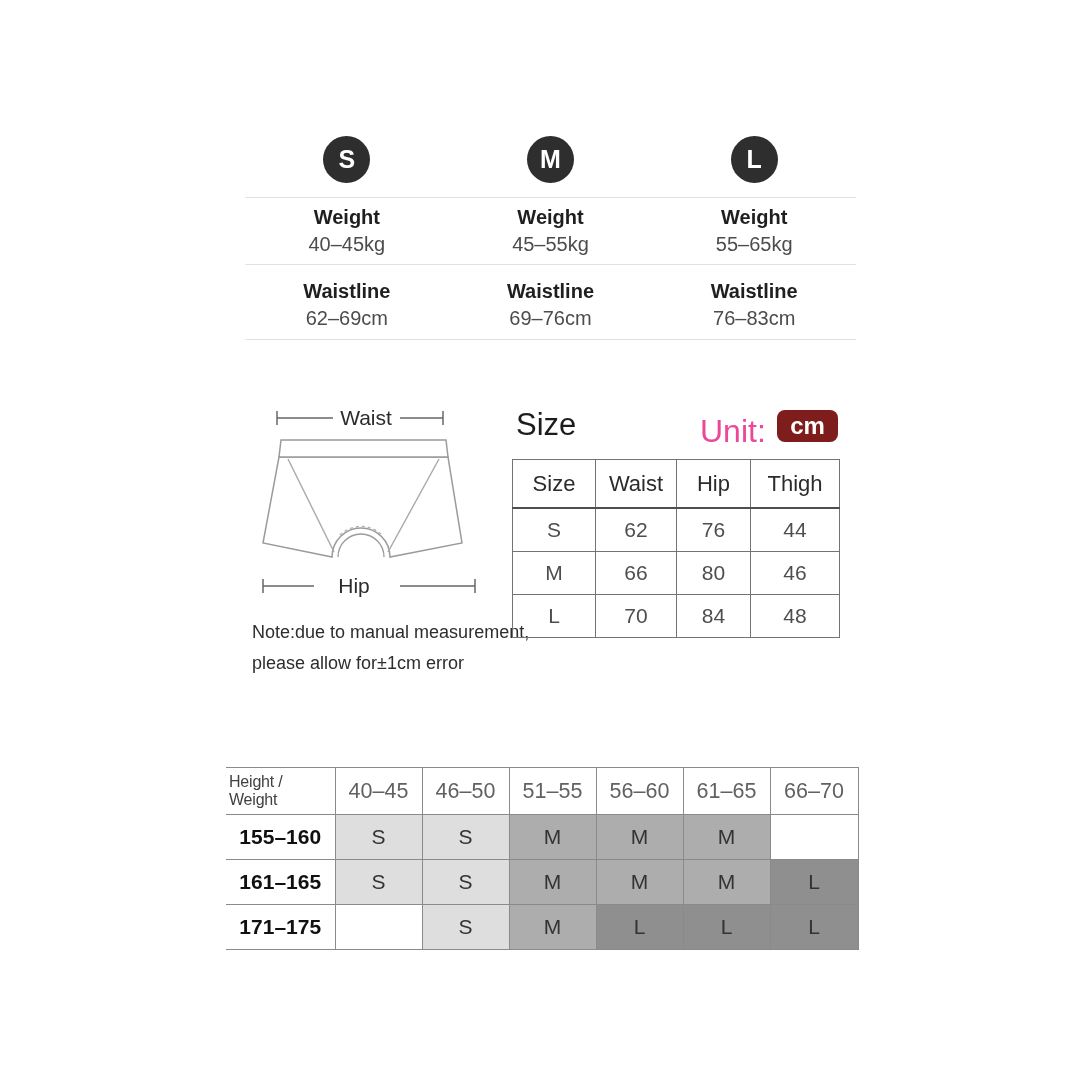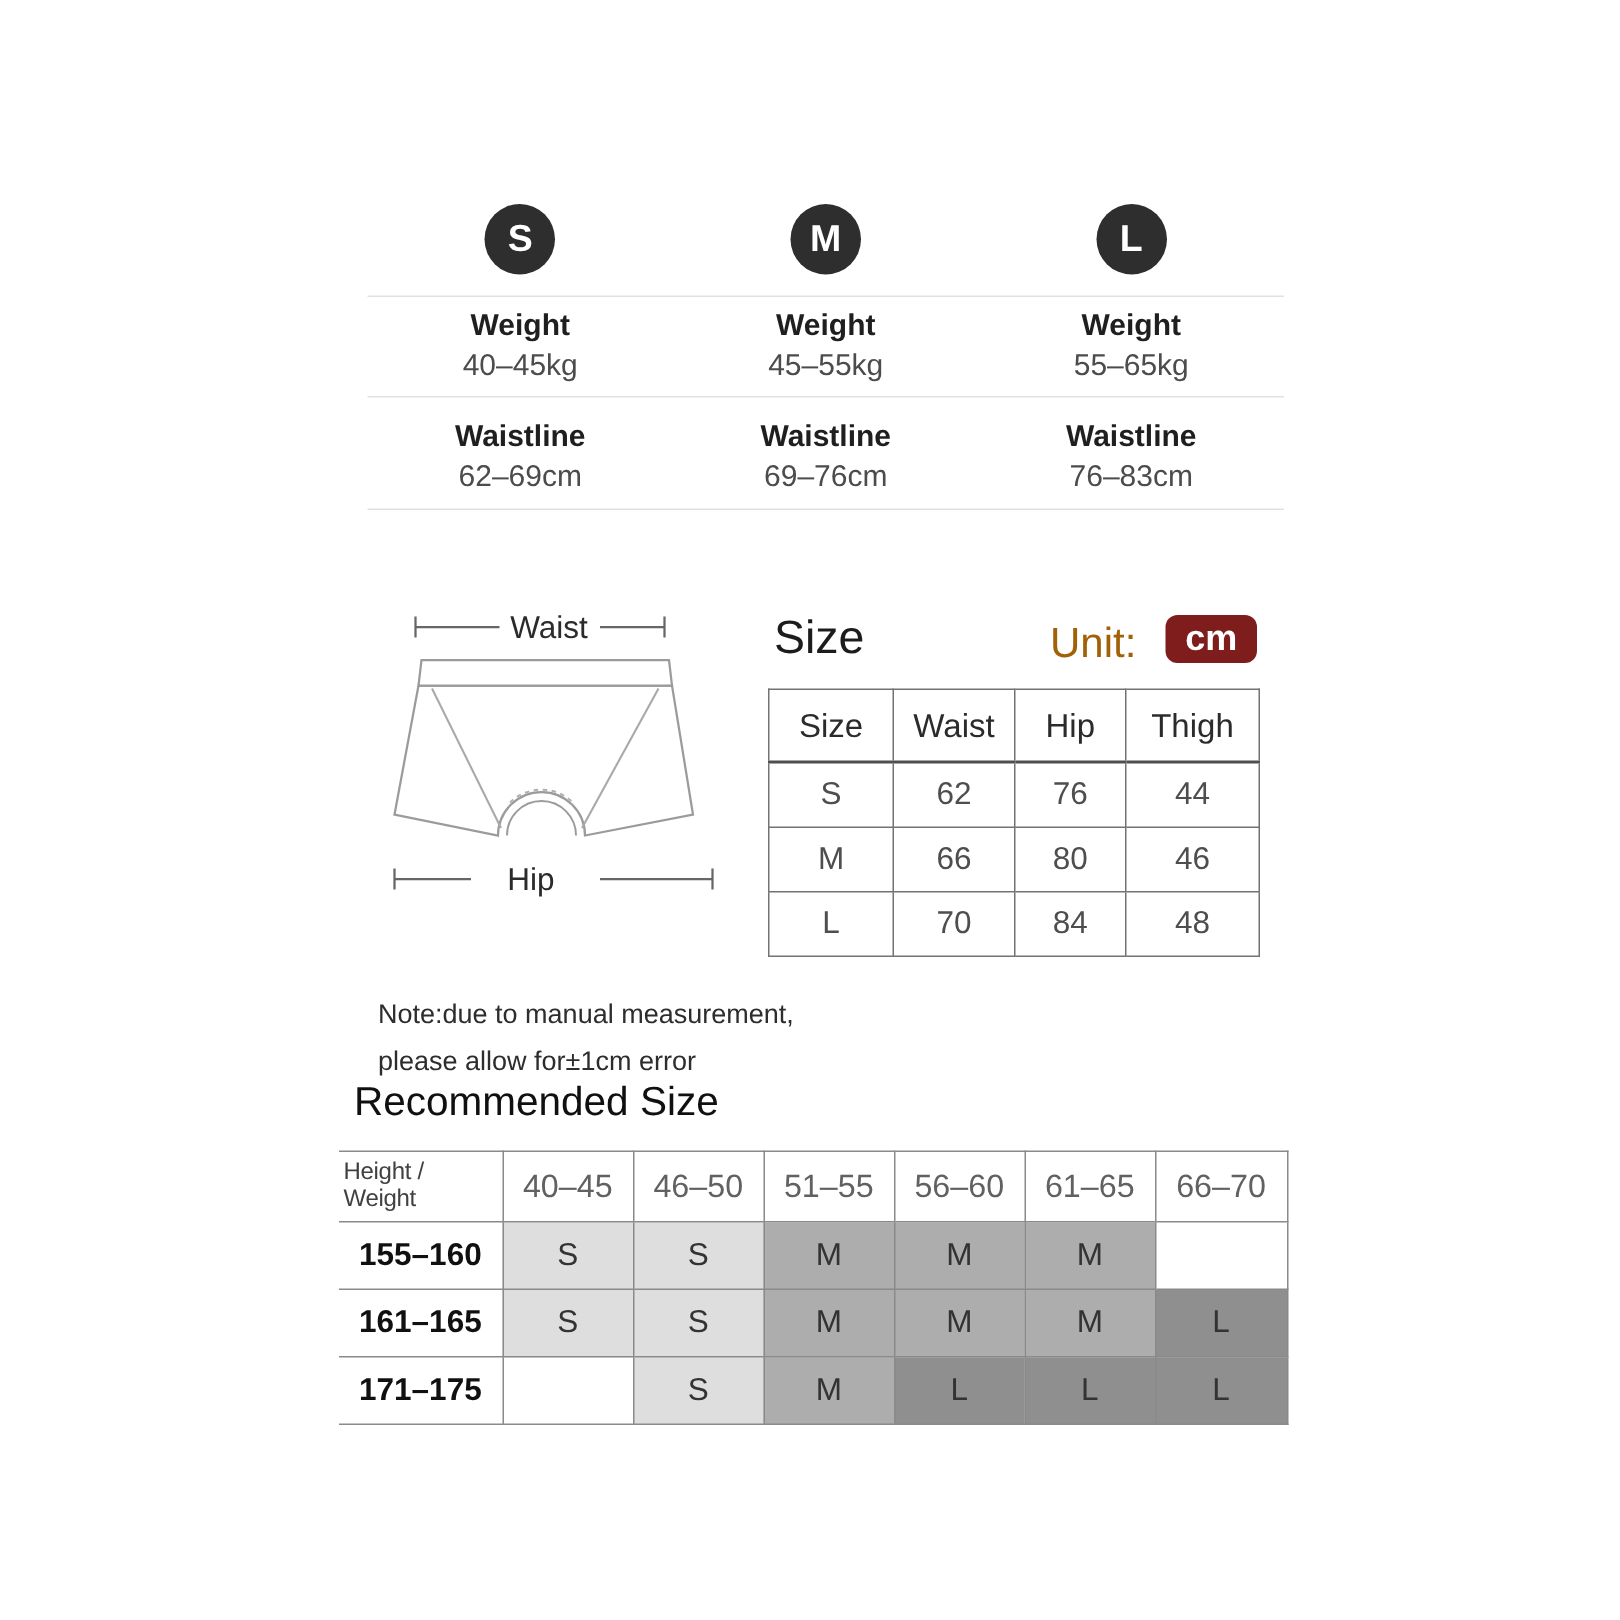--- a/index.html
+++ b/index.html
@@ -14,25 +14,25 @@
   .size-circle{width:47px;height:47px;margin-top:6px;border-radius:50%;background:#2e2e2e;color:#fff;
     font-size:25px;font-weight:bold;display:flex;align-items:center;justify-content:center;}
   .info-row{border-top:1px solid #e1e1e1;box-sizing:border-box;justify-content:center;}
   .weight-row{height:67px;padding-top:6px;}
   .waistline-row{height:76px;padding-top:13px;border-bottom:1px solid #e1e1e1;}
   .info-label{font-size:20px;line-height:27px;font-weight:bold;color:#1f1f1f;}
   .info-value{font-size:20px;line-height:27px;color:#4c4c4c;}
 
   
   .diagram-svg{position:absolute;left:248px;top:400px;}
-  .note{position:absolute;left:252px;top:617px;font-size:18px;line-height:31px;color:#2d2d2d;margin-top:44px;}
+  .note{position:absolute;left:252px;top:617px;font-size:18px;line-height:31px;color:#2d2d2d;}
 
   
   .size-title{position:absolute;left:516px;top:407px;font-size:31px;color:#1c1c1c;}
-  .unit-label{position:absolute;left:700px;top:413px;font-size:28px;color:#a16207;}
+  .unit-label{position:absolute;left:700px;top:413px;font-size:32px;color:#ec4899;}
   .unit-badge{position:absolute;left:777px;top:410px;width:61px;height:32px;border-radius:8px;background:#8d8d8d;
     color:#ffffff;font-size:24px;font-weight:bold;display:flex;align-items:center;justify-content:center;}
   table.size-table{position:absolute;left:512px;top:459px;width:327px;border-collapse:collapse;table-layout:fixed;}
   table.size-table th,table.size-table td{border:1px solid #737373;text-align:center;padding:0;}
   table.size-table th{height:47px;font-size:22px;font-weight:normal;color:#2b2b2b;border-bottom:2px solid #4f4f4f;}
   table.size-table td{height:42px;font-size:21px;color:#4e4e4e;}
 
   
   .rec-title{position:absolute;left:236px;top:719px;font-size:27px;color:#101010;}
   .rec-unit{position:absolute;left:558px;top:722px;width:288px;text-align:right;font-size:24px;color:#101010;}
@@ -161,21 +161,20 @@
       </tr>
       <tr>
         <td>L</td>
         <td>70</td>
         <td>84</td>
         <td>48</td>
       </tr>
     </tbody>
   </table>
 
-  <div class="rec-title">Recommended Size</div>
 
   <table class="rec-table">
     <colgroup>
       <col style="width:109px">
         <col style="width:87px">
         <col style="width:87px">
         <col style="width:87px">
       <col style="width:87px">
         <col style="width:87px">
         <col style="width:88px">

